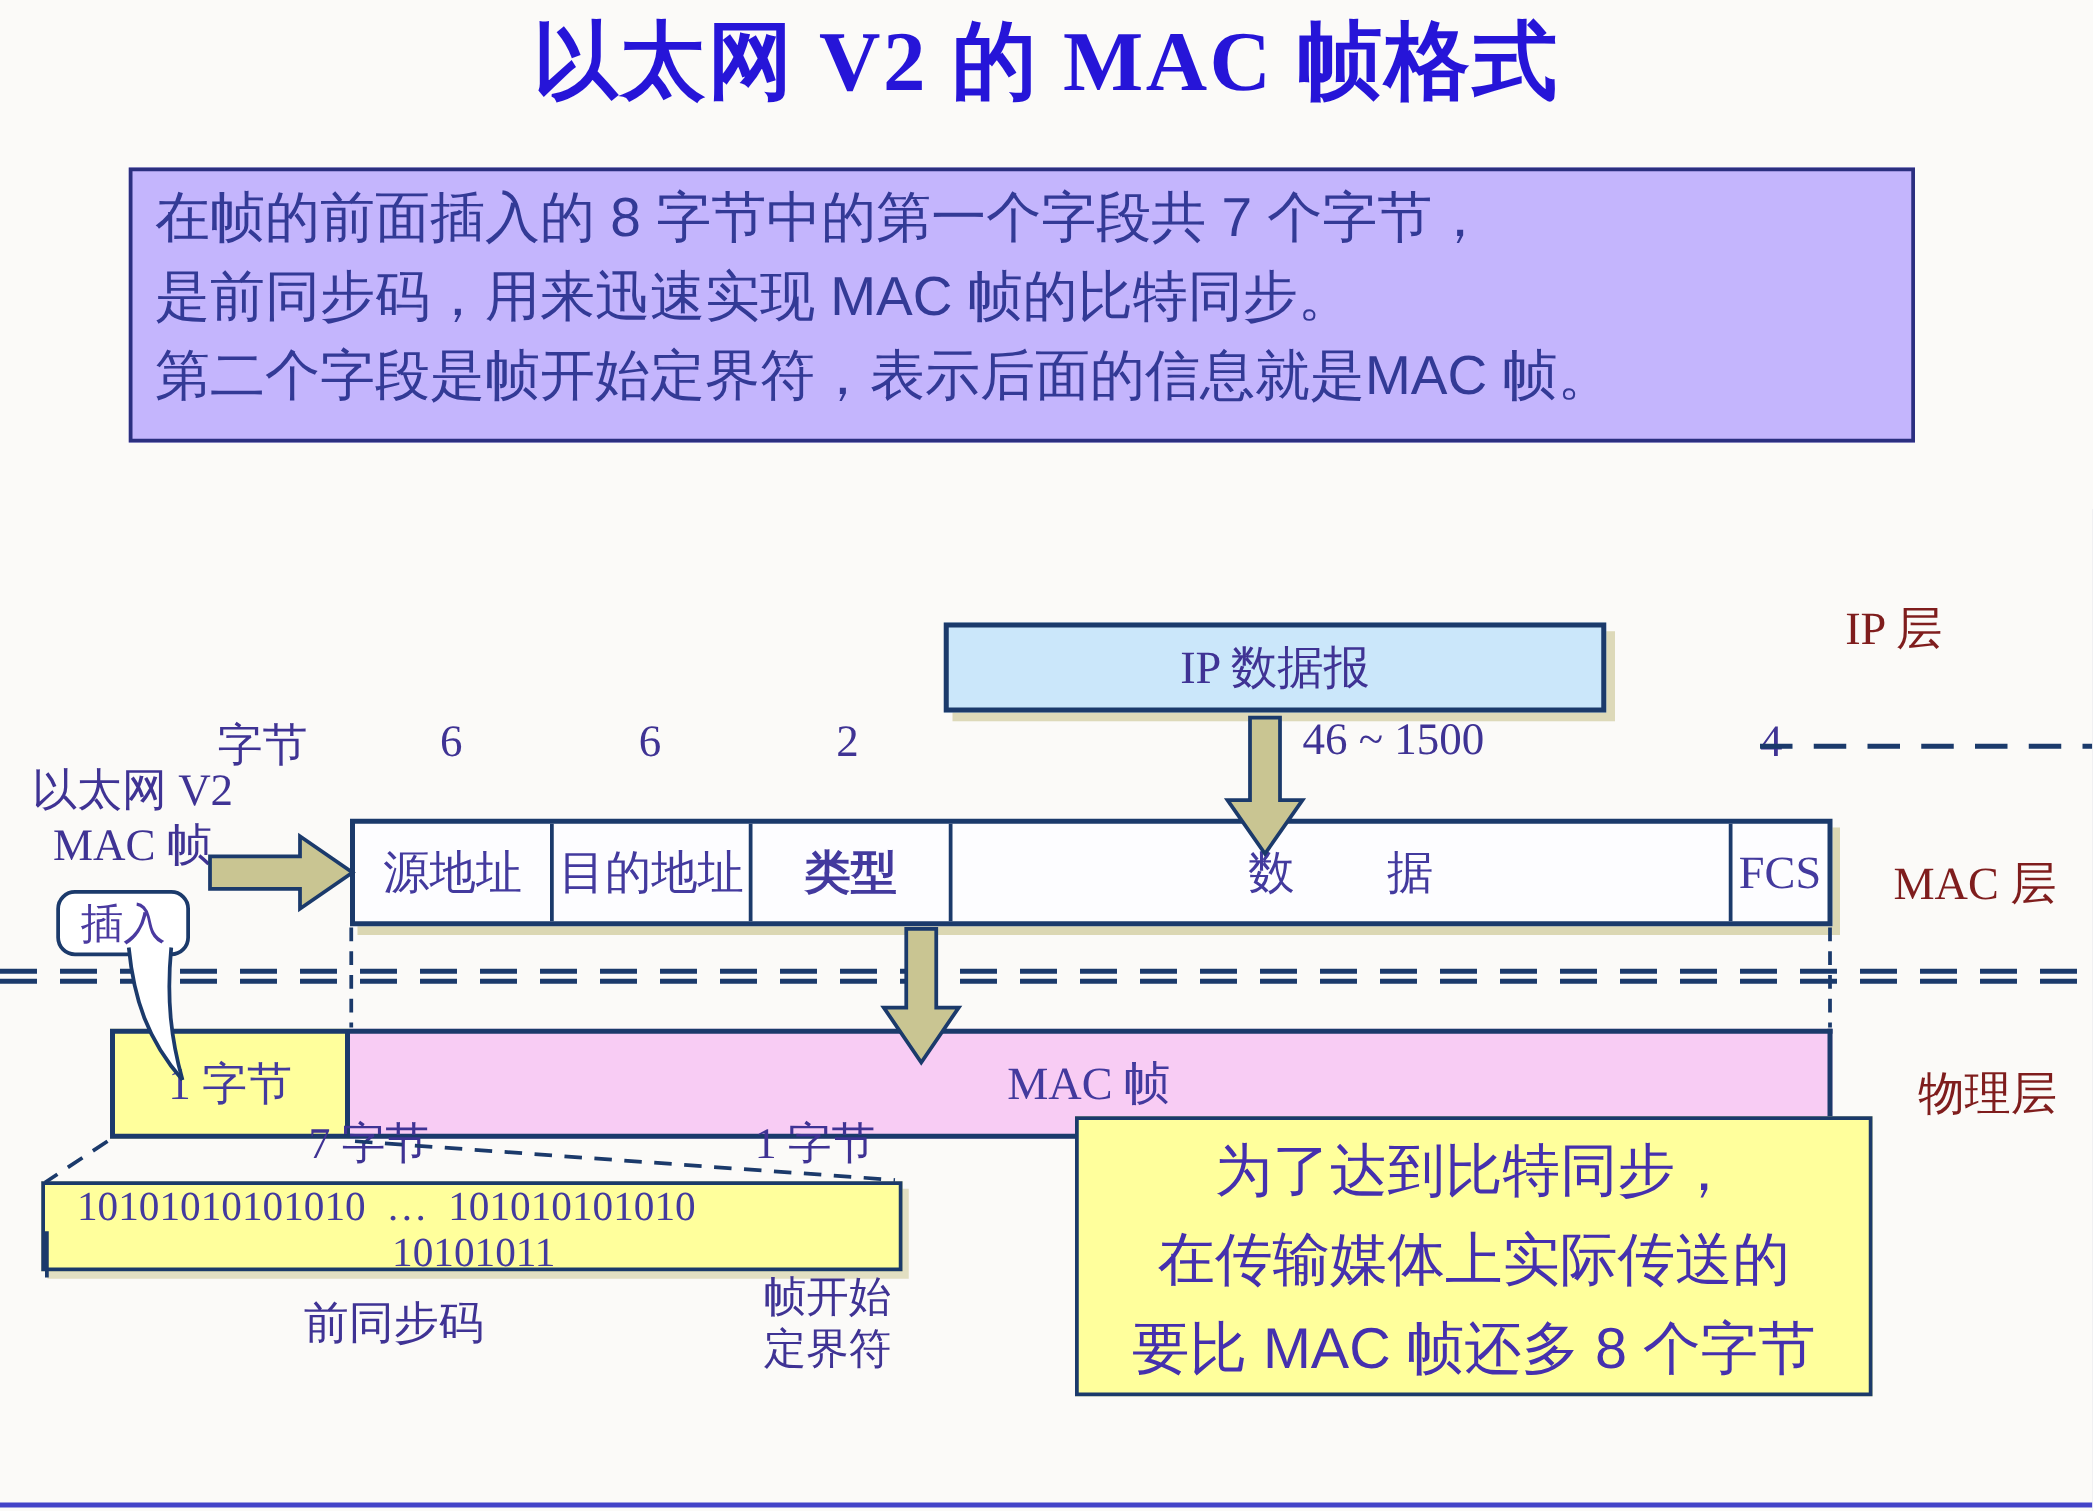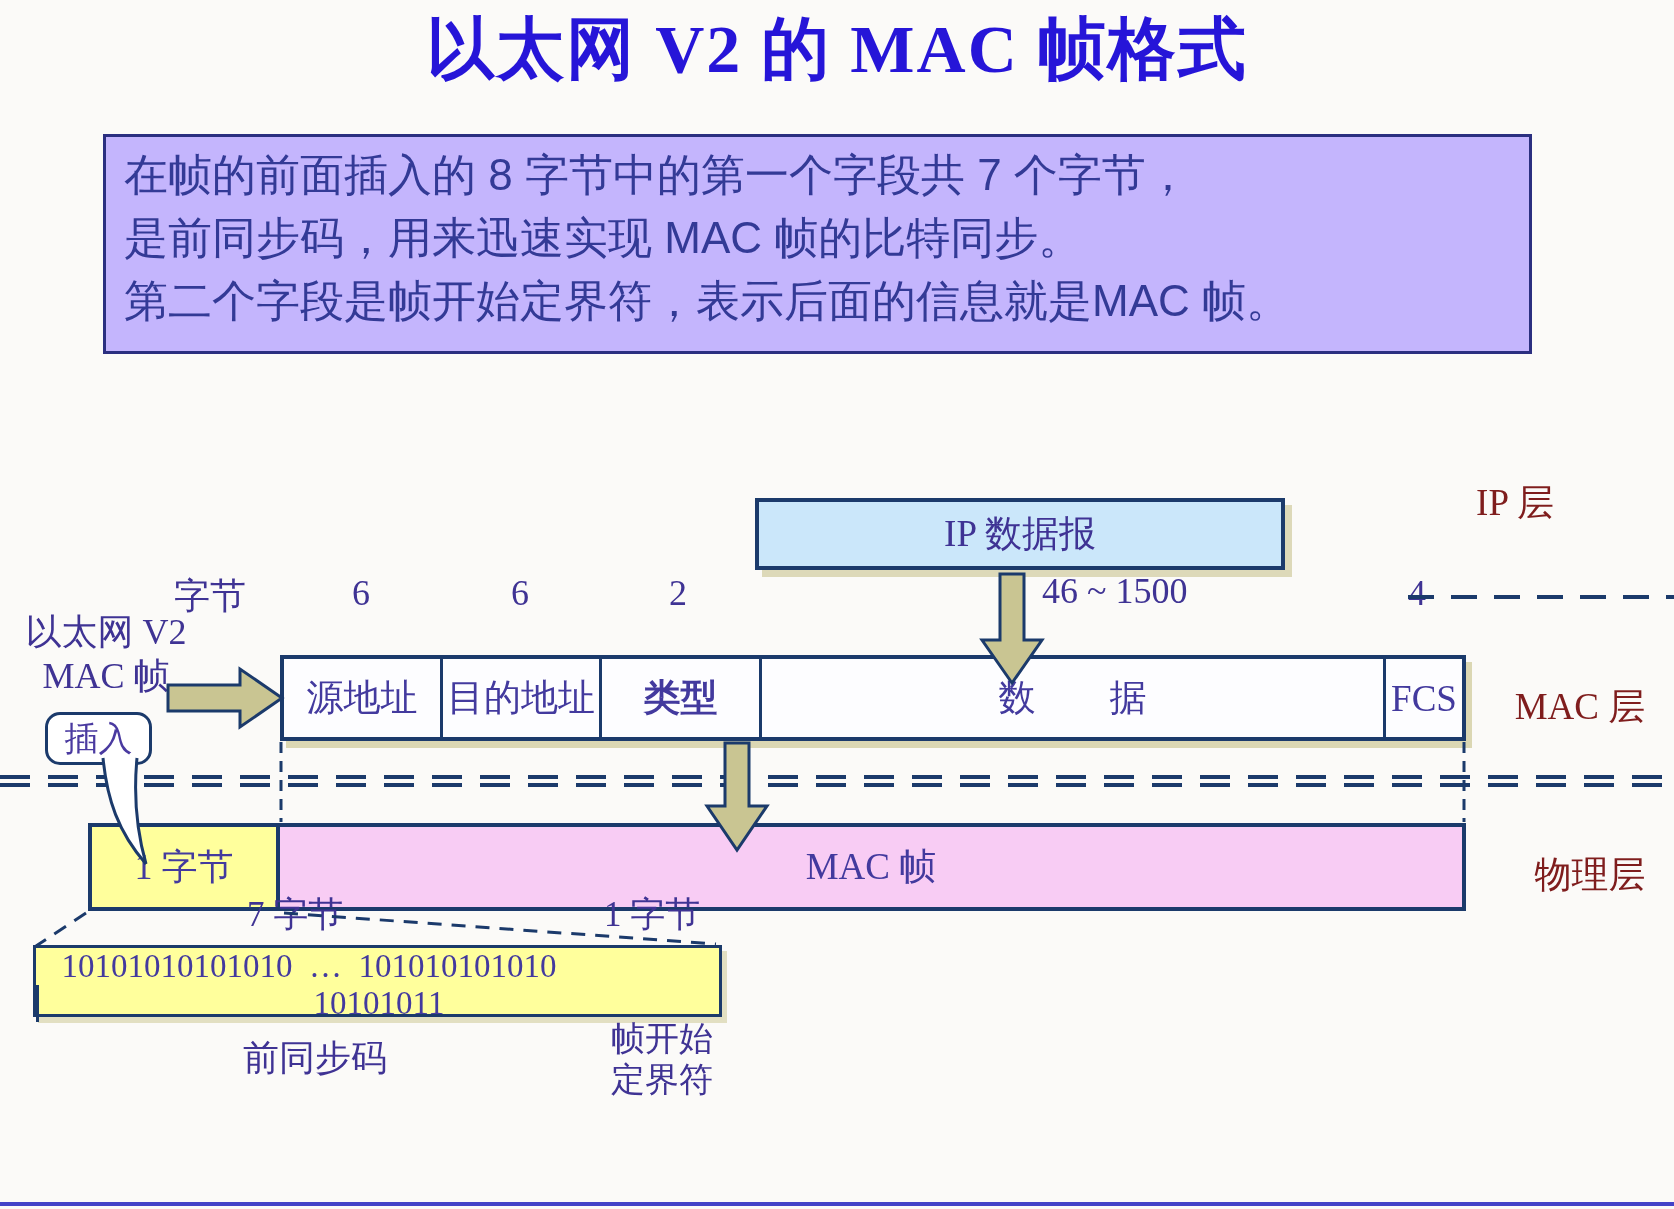--- a/index.html
+++ b/index.html
@@ -163,20 +163,25 @@
     <div class="binary-cell left">10101010101010  …  101010101010</div>
     <div class="binary-cell right">10101011</div>
   </div>
 
   <div class="abs preamble-label">前同步码</div>
   <div class="abs sfd-label">
     <div>帧开始</div>
     <div>定界符</div>
   </div>
 
+  <div class="abs note-box">
+    <div>为了达到比特同步，</div>
+    <div>在传输媒体上实际传送的</div>
+    <div>要比 MAC 帧还多 8 个字节</div>
+  </div>
 
   <div class="abs bottom-line"></div>
 
   <svg class="abs overlay" viewBox="0 0 1674 1209" xmlns="http://www.w3.org/2000/svg">
 
     <polygon points="168,685 240,685 240,669 282,698 240,727 240,711 168,711" fill="#c9c592" stroke="#1b3a6b" stroke-width="3"></polygon>
 
     <polygon points="1000,574 1024,574 1024,640 1042,640 1012,683 982,640 1000,640" fill="#c9c592" stroke="#1b3a6b" stroke-width="3"></polygon>
 
     <polygon points="725,743 749,743 749,806 767,806 737,850 707,806 725,806" fill="#c9c592" stroke="#1b3a6b" stroke-width="3"></polygon>

